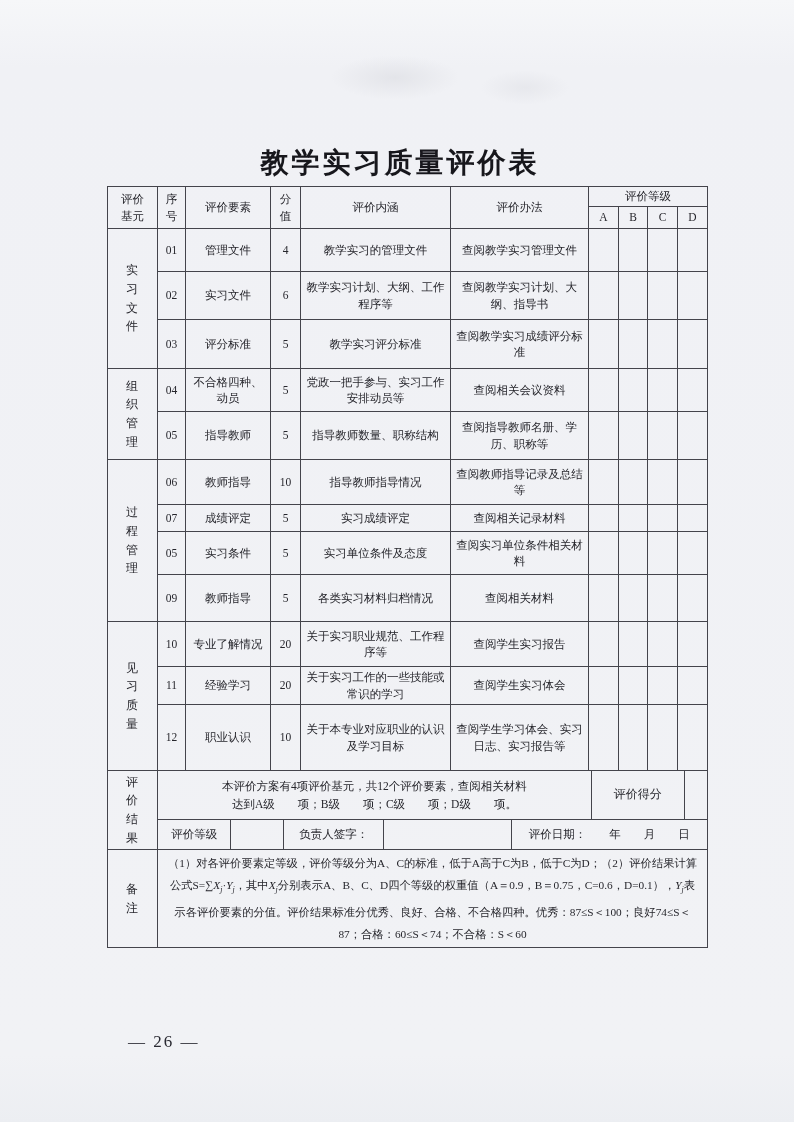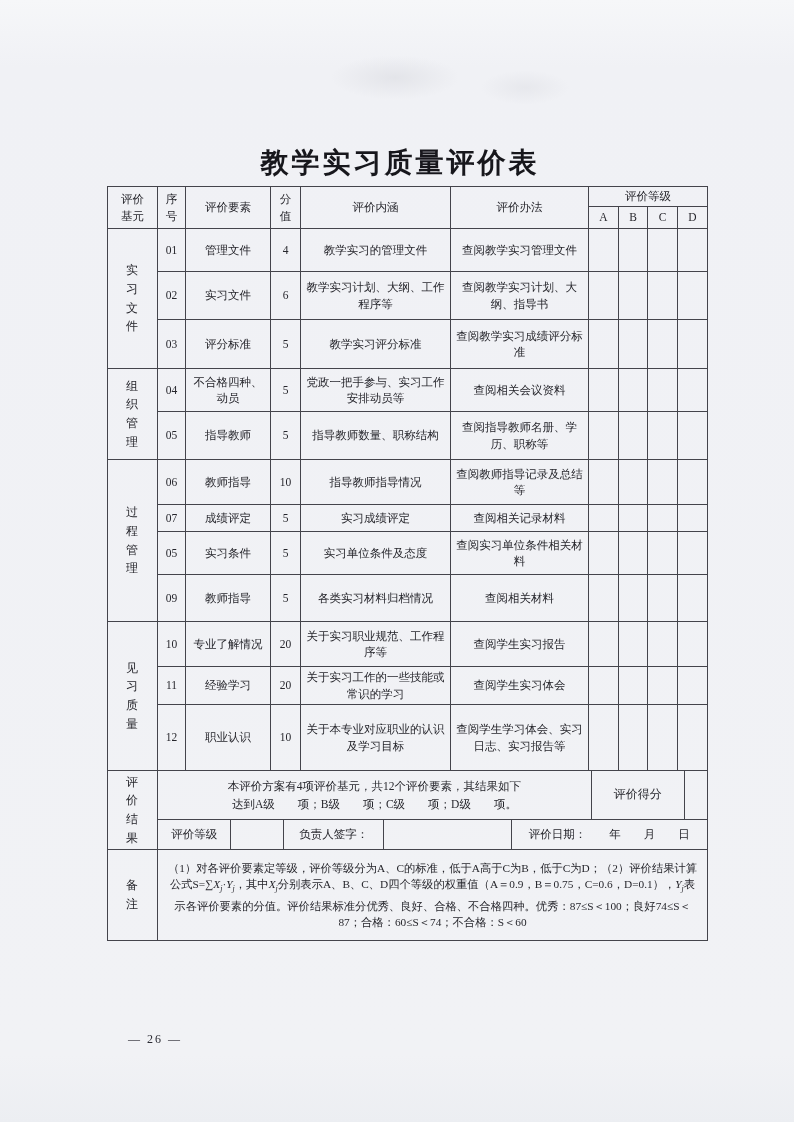--- a/index.html
+++ b/index.html
@@ -37,28 +37,28 @@
     vertical-align:middle;
     overflow:hidden;
     color:#26262c;
   }
   th{text-align:center;}
   .pre{white-space:pre-line;}
   .vlabel{white-space:pre-line;text-align:center;font-size:12px;letter-spacing:1px;line-height:1.55;}
   .c{text-align:center;}
   .l{text-align:center;}
   .lvl{text-align:center;font-size:11.5px;}
-  .note-text{font-size:11.3px;line-height:16px;padding:2px 8px;}
+  .note-text{font-size:11.3px;line-height:22px;padding:2px 8px;}
   .var{font-style:italic;font-family:"Liberation Serif",serif;}
   sub.sj{font-style:italic;font-size:8px;}
   .score-lbl{text-align:center;font-size:12px;}
   .res-line{padding:1px 2px;}
   .page-number{
     position:absolute;left:128px;top:1032px;
-    font-size:12px;letter-spacing:2px;color:#2a2a32;
+    font-size:17px;letter-spacing:2px;color:#2a2a32;
     font-family:"Liberation Serif",serif;
   }
 </style>
 </head>
 <body>
 
 <div class="scan-page">
   <div class="smudge s1"></div>
   <div class="smudge s2"></div>
 </div>
@@ -265,21 +265,21 @@
         <col style="width:93px">
         <col style="width:23px">
     </colgroup>
     <tbody>
         <tr style="height:49px">
       <td rowspan="2" class="vlabel">评
 价
 结
 果</td>
       <td colspan="5" class="l">
-        <div class="res-line">本评价方案有4项评价基元，共12个评价要素，其结果如下</div>
+        <div class="res-line">本评价方案有4项评价基元，共12个评价要素，查阅相关材料</div>
         <div class="res-line">达到A级　　项；B级　　项；C级　　项；D级　　项。</div>
       </td>
       <td class="score-lbl">评价得分</td>
       <td></td>
     </tr>
     <tr style="height:30px">
       <td class="l">评价等级</td>
       <td></td>
       <td class="l">负责人签字：</td>
       <td></td>

